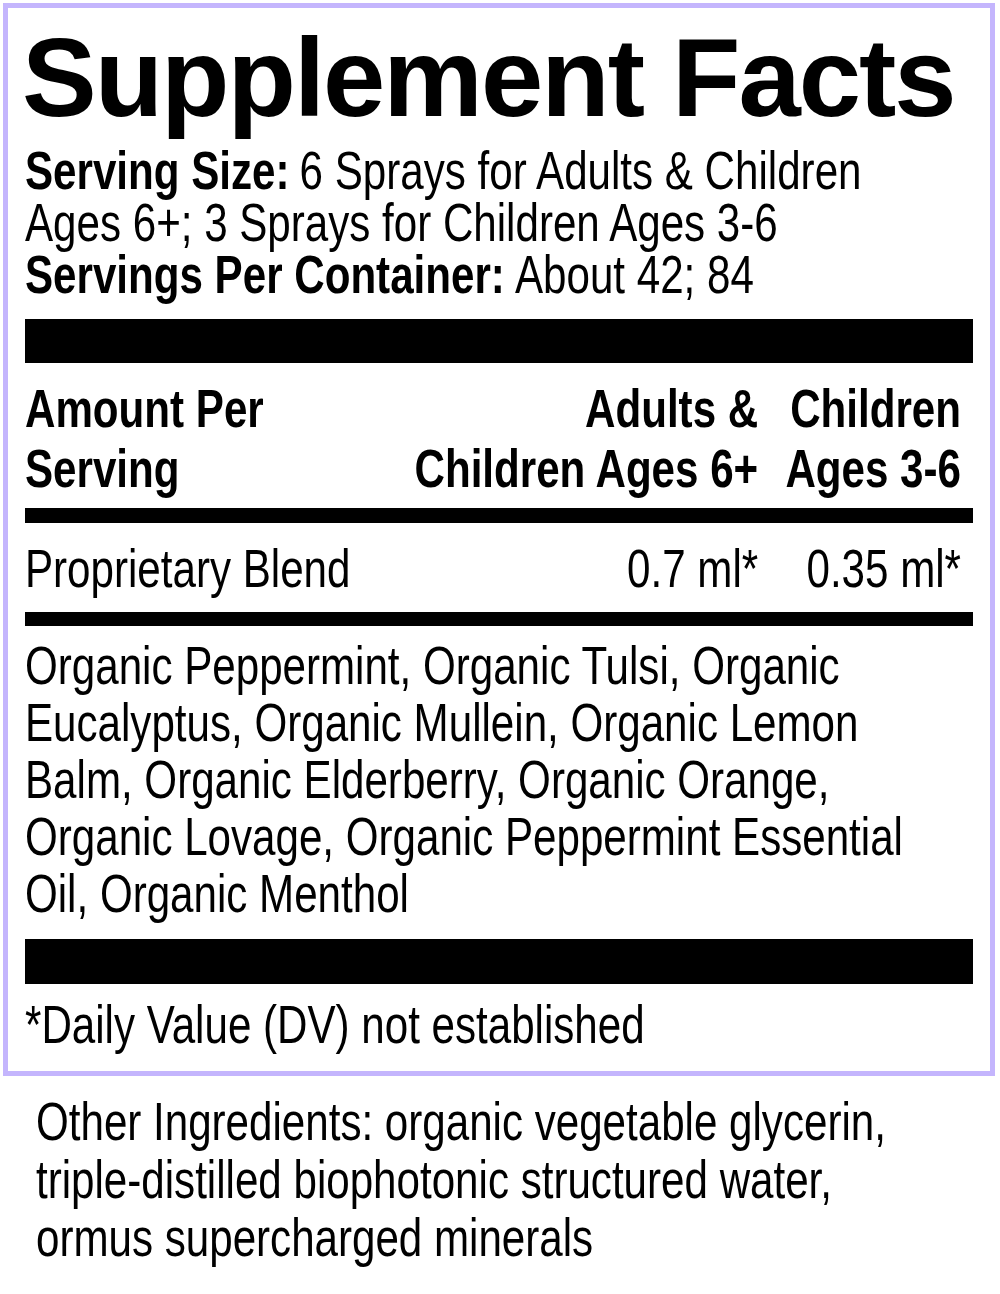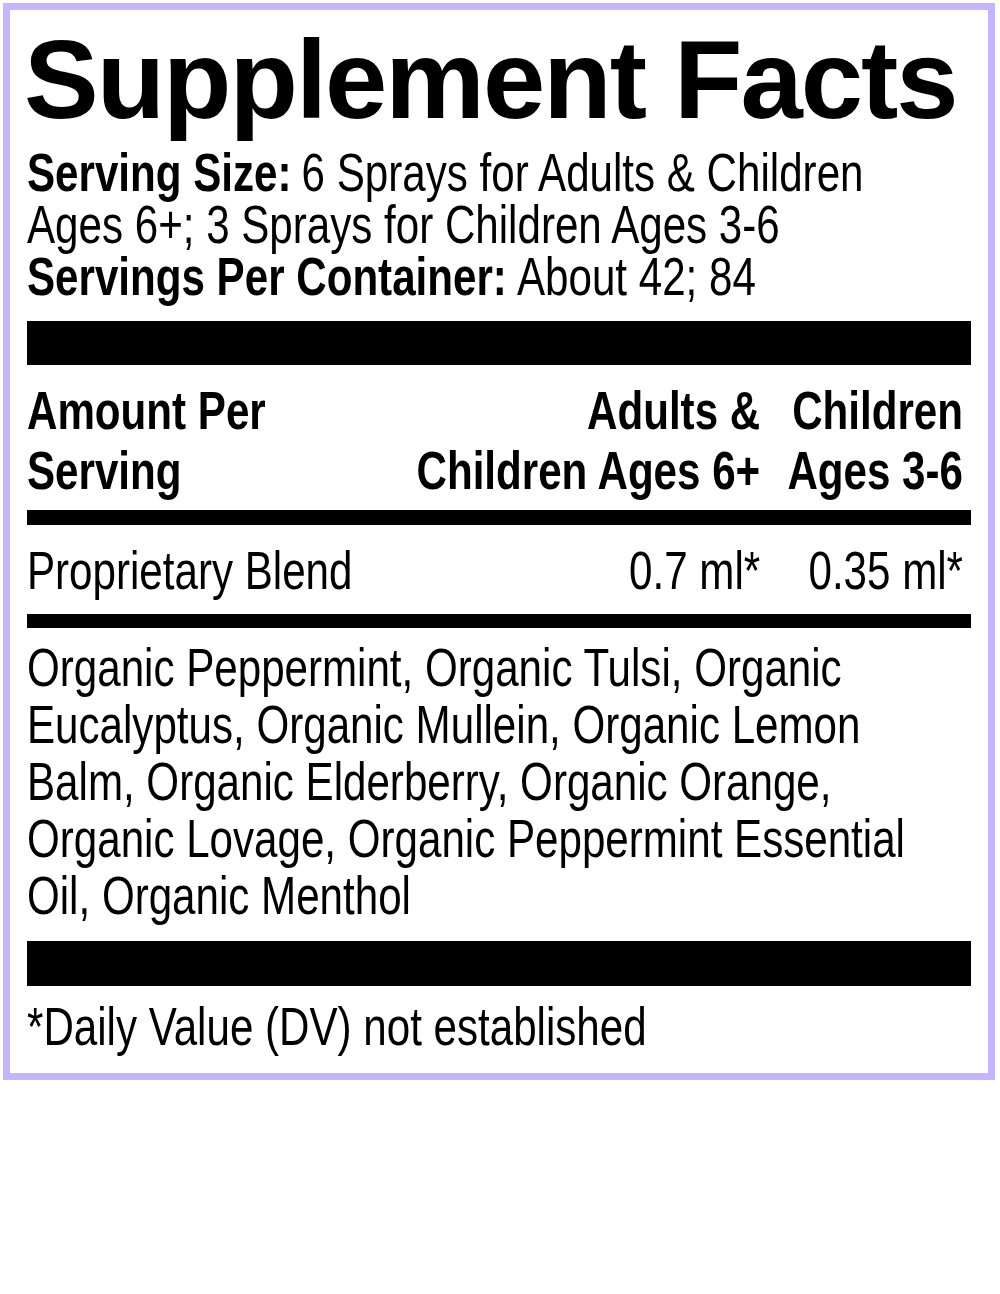--- a/index.html
+++ b/index.html
@@ -15,21 +15,21 @@
   }
   .page {
     width: 1000px;
     height: 1294px;
     background: #ffffff;
   }
   .facts-box {
     box-sizing: border-box;
     margin: 3px 0 0 3px;
     width: 992px;
-    border: 7px solid #c4b5fd;
+    border: 5px solid #c4b5fd;
     background: #ffffff;
     padding: 12px 17px 20px 17px;
     overflow: hidden;
   }
   .title {
     font-size: 112px;
     line-height: 1.04;
     font-weight: bold;
     letter-spacing: -2px;
     margin: 0 0 8px -3px;
@@ -145,14 +145,19 @@
 Balm, Organic Elderberry, Organic Orange,
 Organic Lovage, Organic Peppermint Essential
 Oil, Organic Menthol</div>
 
     <div class="bar bar-thick-bot"></div>
 
     <div class="cx footnote">*Daily Value (DV) not established</div>
 
   </div>
 
+  <div class="other-wrap">
+    <div class="other-text">Other Ingredients: organic vegetable glycerin,
+triple-distilled biophotonic structured water,
+ormus supercharged minerals</div>
+  </div>
 
 </div>
 
 </body></html>

